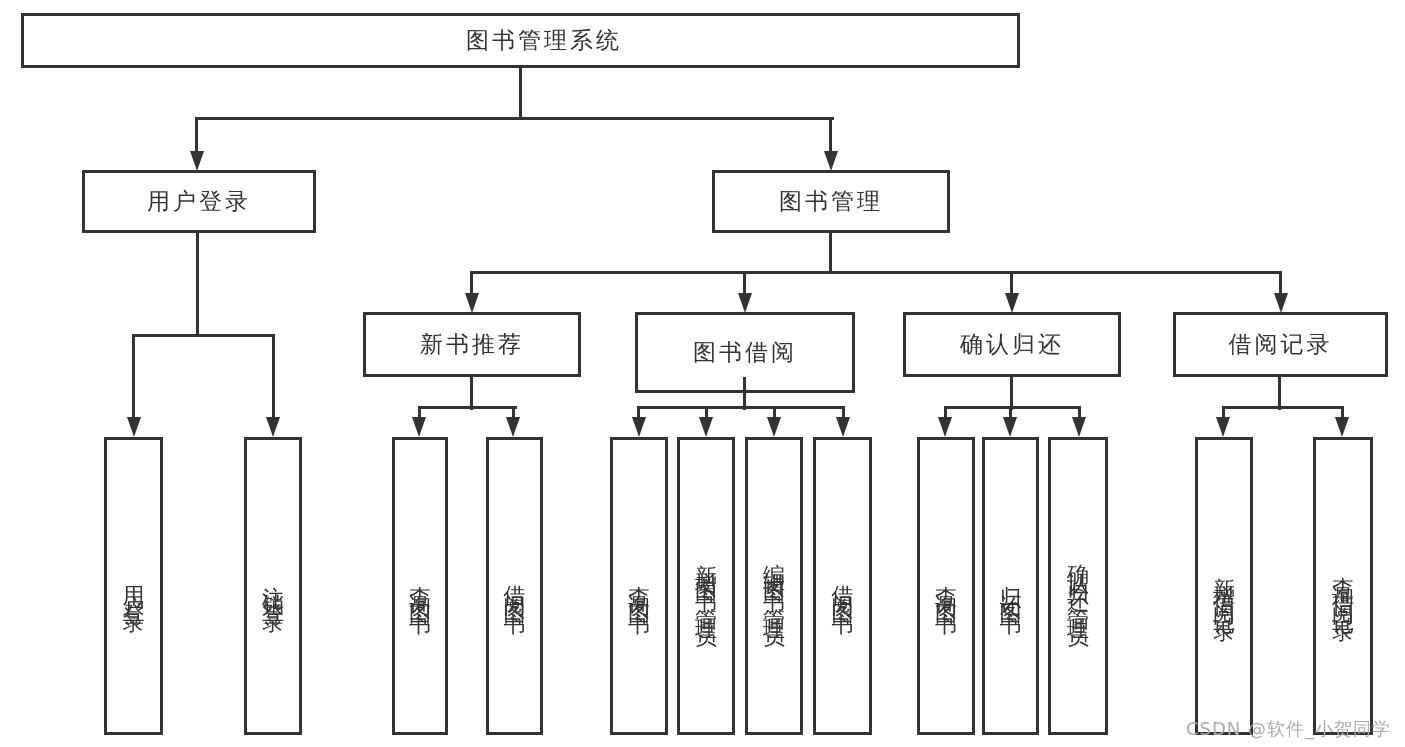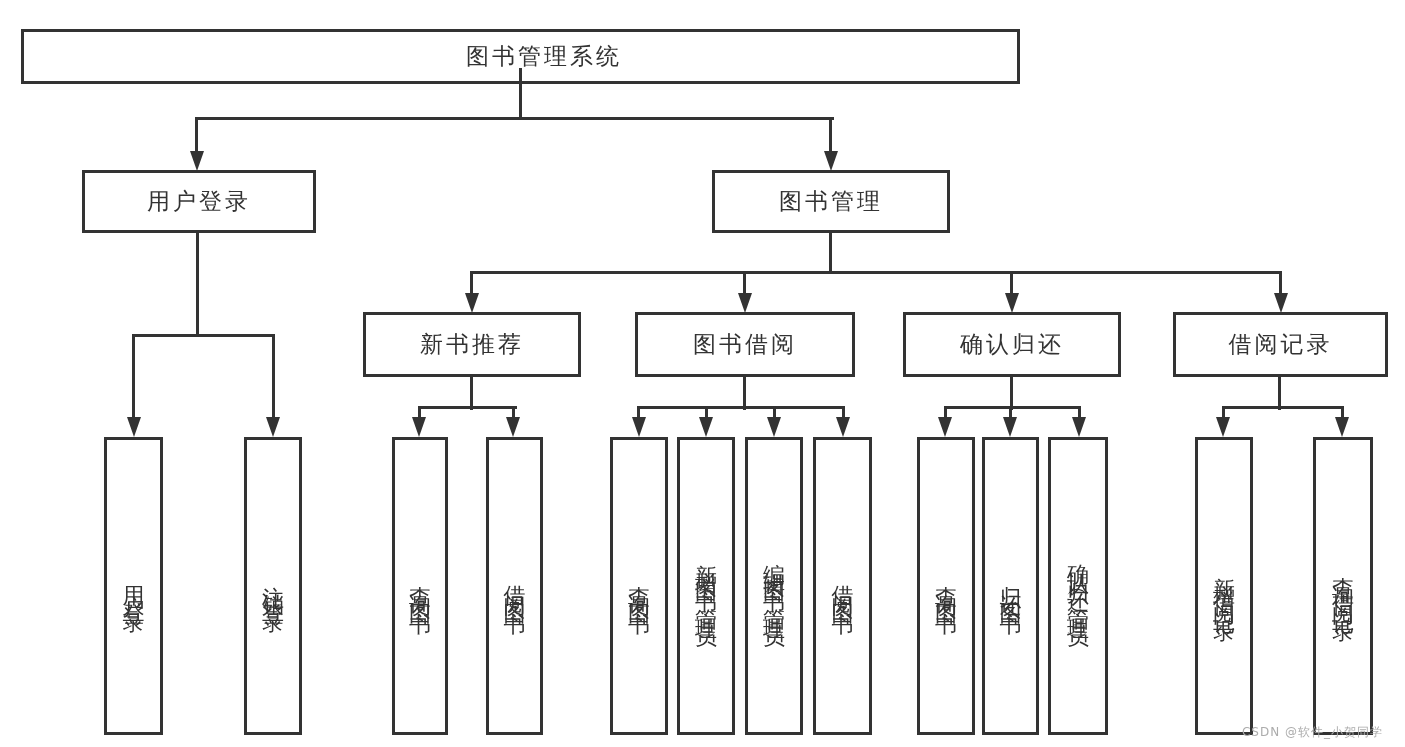--- a/index.html
+++ b/index.html
@@ -36,50 +36,50 @@
   .vline{position:absolute;width:3px;background:var(--line);}
   .hline{position:absolute;height:3px;background:var(--line);}
   .arrow{
     position:absolute;width:0;height:0;
     border-left:7px solid transparent;
     border-right:7px solid transparent;
     border-top:20px solid var(--line);
   }
   .watermark{
     position:absolute;
-    right:22px;bottom:6px;
-    font-size:12px;
+    right:14px;bottom:6px;
+    font-size:18px;
     letter-spacing:1px;
     color:#acacac;
     z-index:10;
     white-space:nowrap;
   }
 </style>
 </head>
 <body>
 
 <div class="stage">
 
-  <div class="box" style="left:21px;top:29px;width:999px;height:55px;padding-left:47px;">
+  <div class="box" style="left:21px;top:13px;width:999px;height:55px;padding-left:47px;">
     <span class="hlabel">图书管理系统</span>
   </div>
 
   <div class="box" style="left:82px;top:170px;width:234px;height:63px;">
     <span class="hlabel">用户登录</span>
   </div>
 
   <div class="box" style="left:363px;top:312px;width:218px;height:65px;">
     <span class="hlabel">新书推荐</span>
   </div>
 
   <div class="box" style="left:712px;top:170px;width:238px;height:63px;">
     <span class="hlabel">图书管理</span>
   </div>
 
-  <div class="box" style="left:635px;top:312px;width:220px;height:65px;">
+  <div class="box" style="left:635px;top:312px;width:220px;height:81px;">
     <span class="hlabel">图书借阅</span>
   </div>
 
   <div class="box" style="left:903px;top:312px;width:218px;height:65px;">
     <span class="hlabel">确认归还</span>
   </div>
 
   <div class="box" style="left:1173px;top:312px;width:215px;height:65px;">
     <span class="hlabel">借阅记录</span>
   </div>

